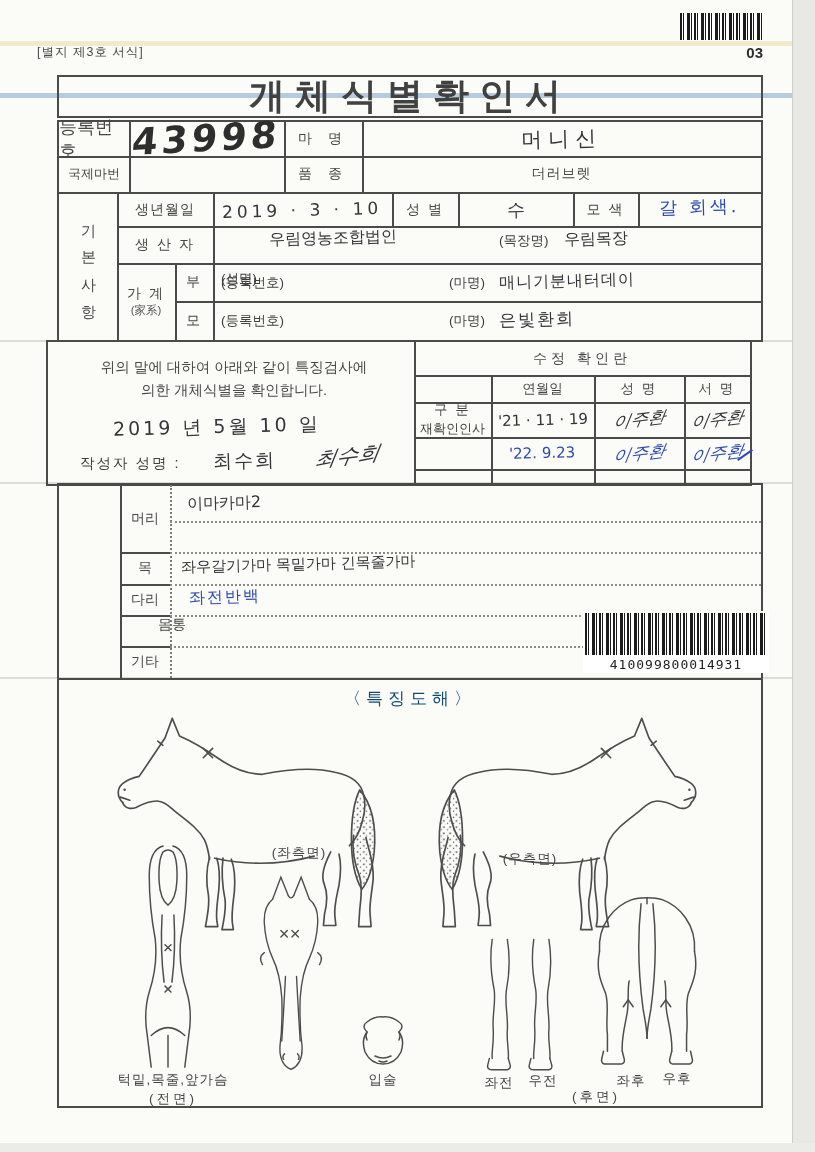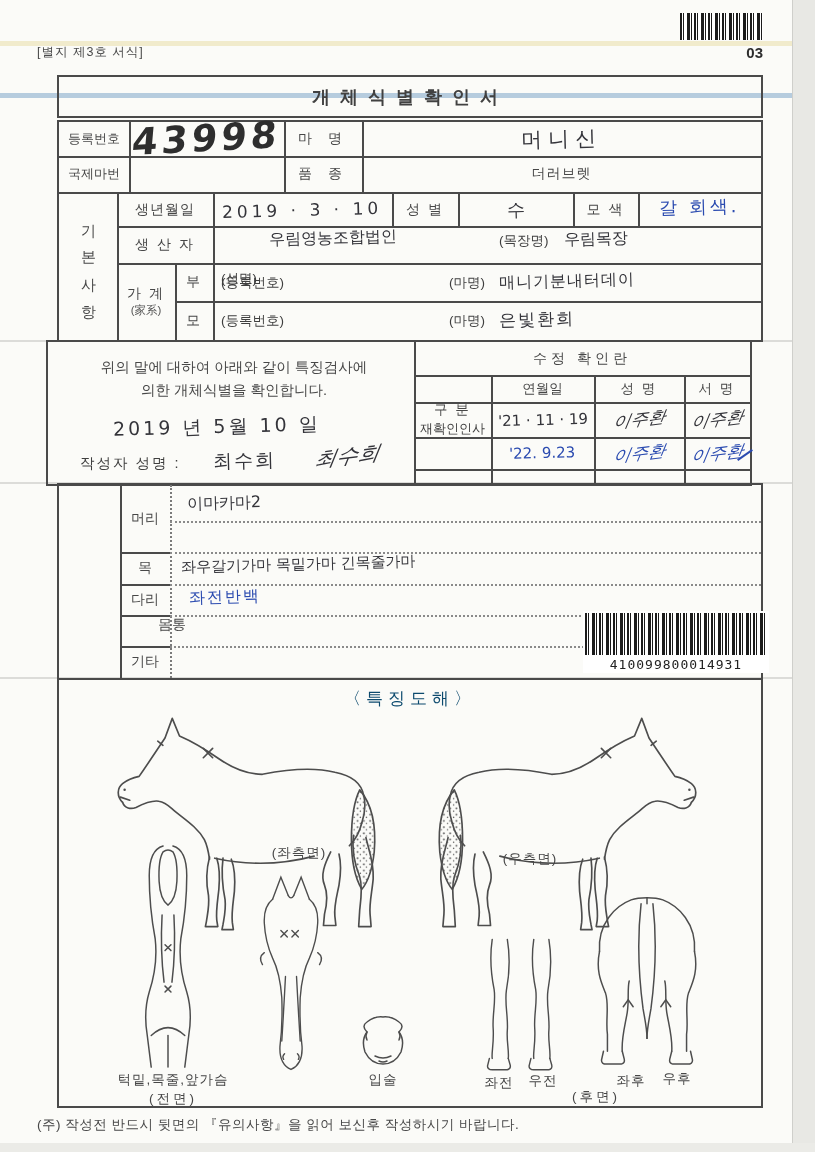--- a/index.html
+++ b/index.html
@@ -16,21 +16,21 @@
   .vline{width:2px;}
   .hline{height:2px;}
   .vdot{position:absolute;width:0;border-left:2px dotted #7a7a7a;}
   .hdot{position:absolute;height:0;border-top:2px dotted #8a8a8a;}
   .cell{position:absolute;display:flex;align-items:center;justify-content:center;}
   .lbl{font-size:14px;letter-spacing:2px;color:#474747;}
   .wlbl{font-size:14px;letter-spacing:6px;color:#474747;}
   .hw{font-family:"DejaVu Sans",sans-serif;color:#34343a;transform:rotate(-1.5deg);}
   .hw-blue{color:#2b4bb0;}
   .sign{display:inline-block;transform:skewX(-16deg) rotate(-7deg);font-style:italic;}
-  .title-text{font-size:18px;font-weight:bold;letter-spacing:10px;color:#414141;}
+  .title-text{font-size:36px;font-weight:bold;letter-spacing:10px;color:#414141;}
   .barcode{background:repeating-linear-gradient(90deg,#1b1b1b 0 2px,#fff 2px 3px,#1b1b1b 3px 4px,#fff 4px 7px,#1b1b1b 7px 10px,#fff 10px 11px,#1b1b1b 11px 12px,#fff 12px 14px);}
   .regno{font-size:37px;font-weight:bold;letter-spacing:4px;color:#2e2e2e;transform:rotate(-3deg) skewX(-8deg);font-family:"DejaVu Sans",sans-serif;}
   .vertical{writing-mode:vertical-lr;text-orientation:upright;letter-spacing:12px;font-size:15px;color:#474747;}
   svg{position:absolute;overflow:visible;}
   .dlabel{position:absolute;font-size:13.5px;letter-spacing:1px;color:#474747;text-align:center;}
   .flour{position:absolute;width:18px;height:2px;background:#2b4bb0;transform:rotate(-35deg);}
 </style>
 </head>
 <body>
 
@@ -53,21 +53,21 @@
       <span class="title-text">개체식별확인서</span>
     </div>
   </div>
 
   <div class="box" style="left:57px;top:120px;width:702px;height:70px;">
     <div class="hline" style="left:0;top:34px;width:702px;"></div>
     <div class="vline" style="left:70px;top:0;height:70px;"></div>
     <div class="vline" style="left:225px;top:0;height:70px;"></div>
     <div class="vline" style="left:303px;top:0;height:70px;"></div>
     <div class="cell" style="left:0;top:0;width:70px;height:34px;">
-        <span class="lbl" style="font-size:13px;letter-spacing:0;">등록번호</span>
+        <span class="lbl" style="font-size:18px;letter-spacing:0;">등록번호</span>
       </div>
     <div class="cell" style="left:70px;top:-6px;width:155px;height:44px;">
         <span class="regno">43998</span>
       </div>
     <div class="cell" style="left:225px;top:0;width:78px;height:34px;">
         <span class="wlbl">마  명</span>
       </div>
     <div class="cell" style="left:303px;top:0;width:399px;height:34px;">
         <span class="hw" style="font-size:21px;letter-spacing:6px;">머니신</span>
       </div>
@@ -374,15 +374,14 @@
     <div class="dlabel" style="left:44px;top:391px;width:140px;">턱밑,목줄,앞가슴</div>
     <div class="dlabel" style="left:44px;top:410px;width:140px;letter-spacing:3px;">(전면)</div>
     <div class="dlabel" style="left:296px;top:391px;width:56px;">입술</div>
     <div class="dlabel" style="left:420px;top:394px;width:40px;">좌전</div>
     <div class="dlabel" style="left:464px;top:392px;width:40px;">우전</div>
     <div class="dlabel" style="left:552px;top:392px;width:40px;">좌후</div>
     <div class="dlabel" style="left:598px;top:390px;width:40px;">우후</div>
     <div class="dlabel" style="left:492px;top:408px;width:90px;letter-spacing:3px;">(후면)</div>
   </div>
 
-  <div style="position:absolute;left:37px;top:1116px;font-size:13.5px;color:#484848;letter-spacing:0.5px;">(주) 작성전 반드시 뒷면의 『유의사항』을 읽어 보신후 작성하시기 바랍니다.</div>
 
 </div>
 
 </body></html>

